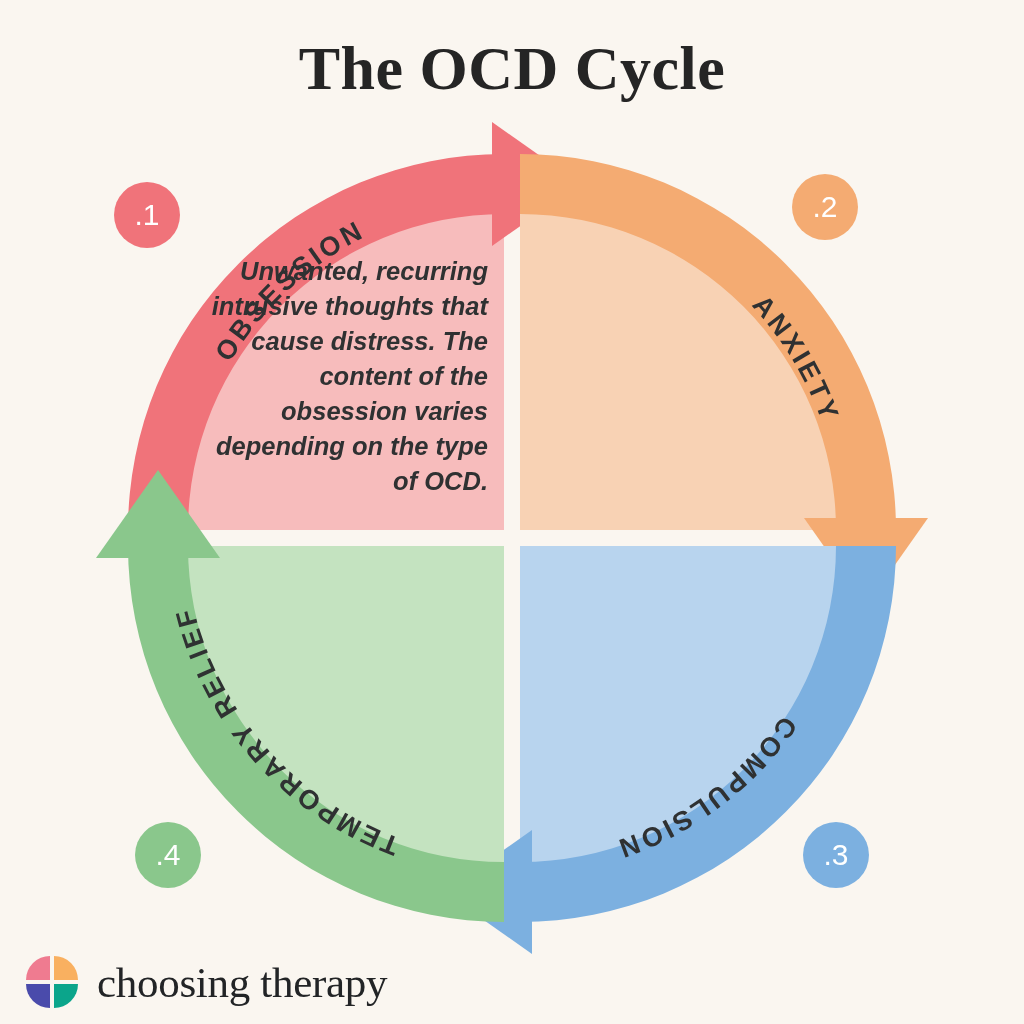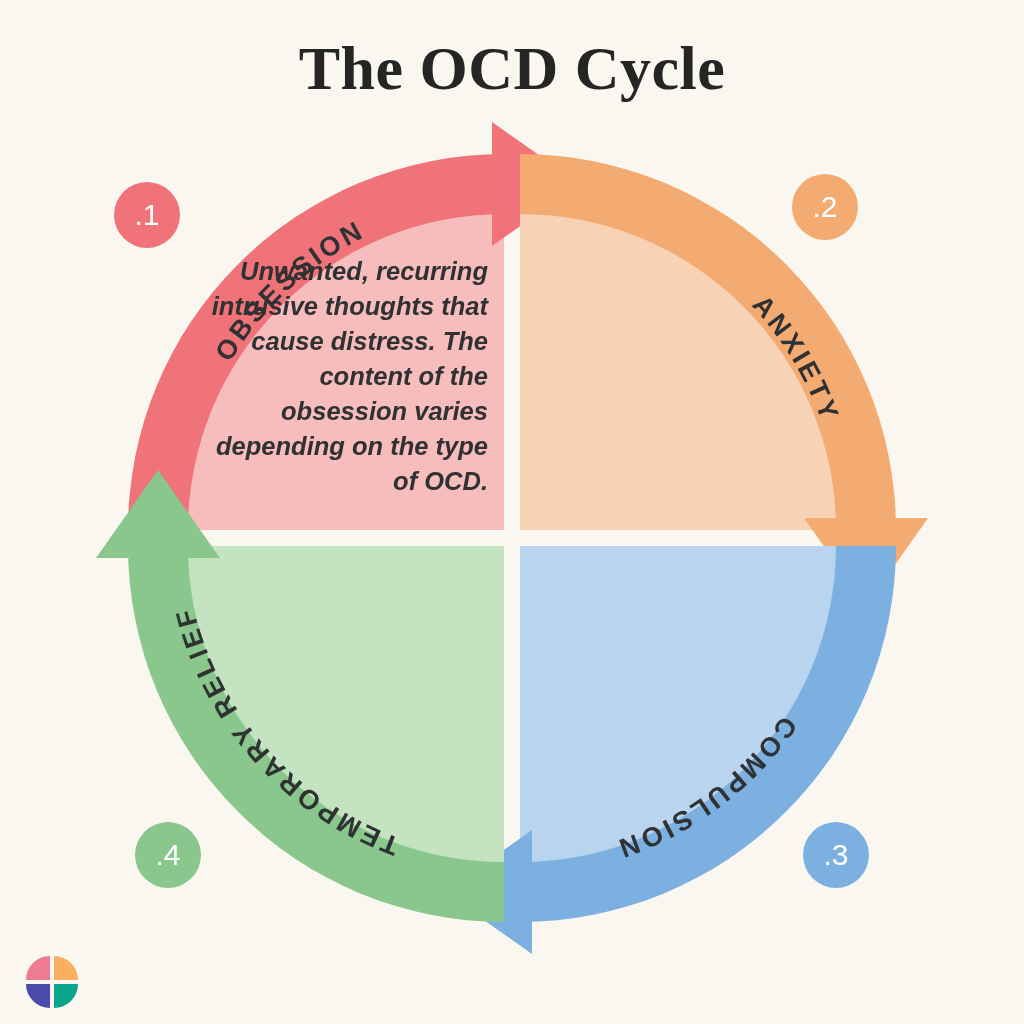--- a/index.html
+++ b/index.html
@@ -195,15 +195,16 @@
   <div class="badge" id="badge-3" style="background:#7cb0e0">.3</div>
   <div class="badge" id="badge-4" style="background:#8ac78c">.4</div>
 
   <div class="logo">
     <div class="logo-mark">
       <span class="lm-tl" style="background:#ef7b90"></span>
       <span class="lm-tr" style="background:#f9b060"></span>
       <span class="lm-bl" style="background:#4a4bab"></span>
       <span class="lm-br" style="background:#0ba58b"></span>
     </div>
+    <div class="logo-word">choosing therapy</div>
   </div>
 
 </div>
 
 </body></html>

